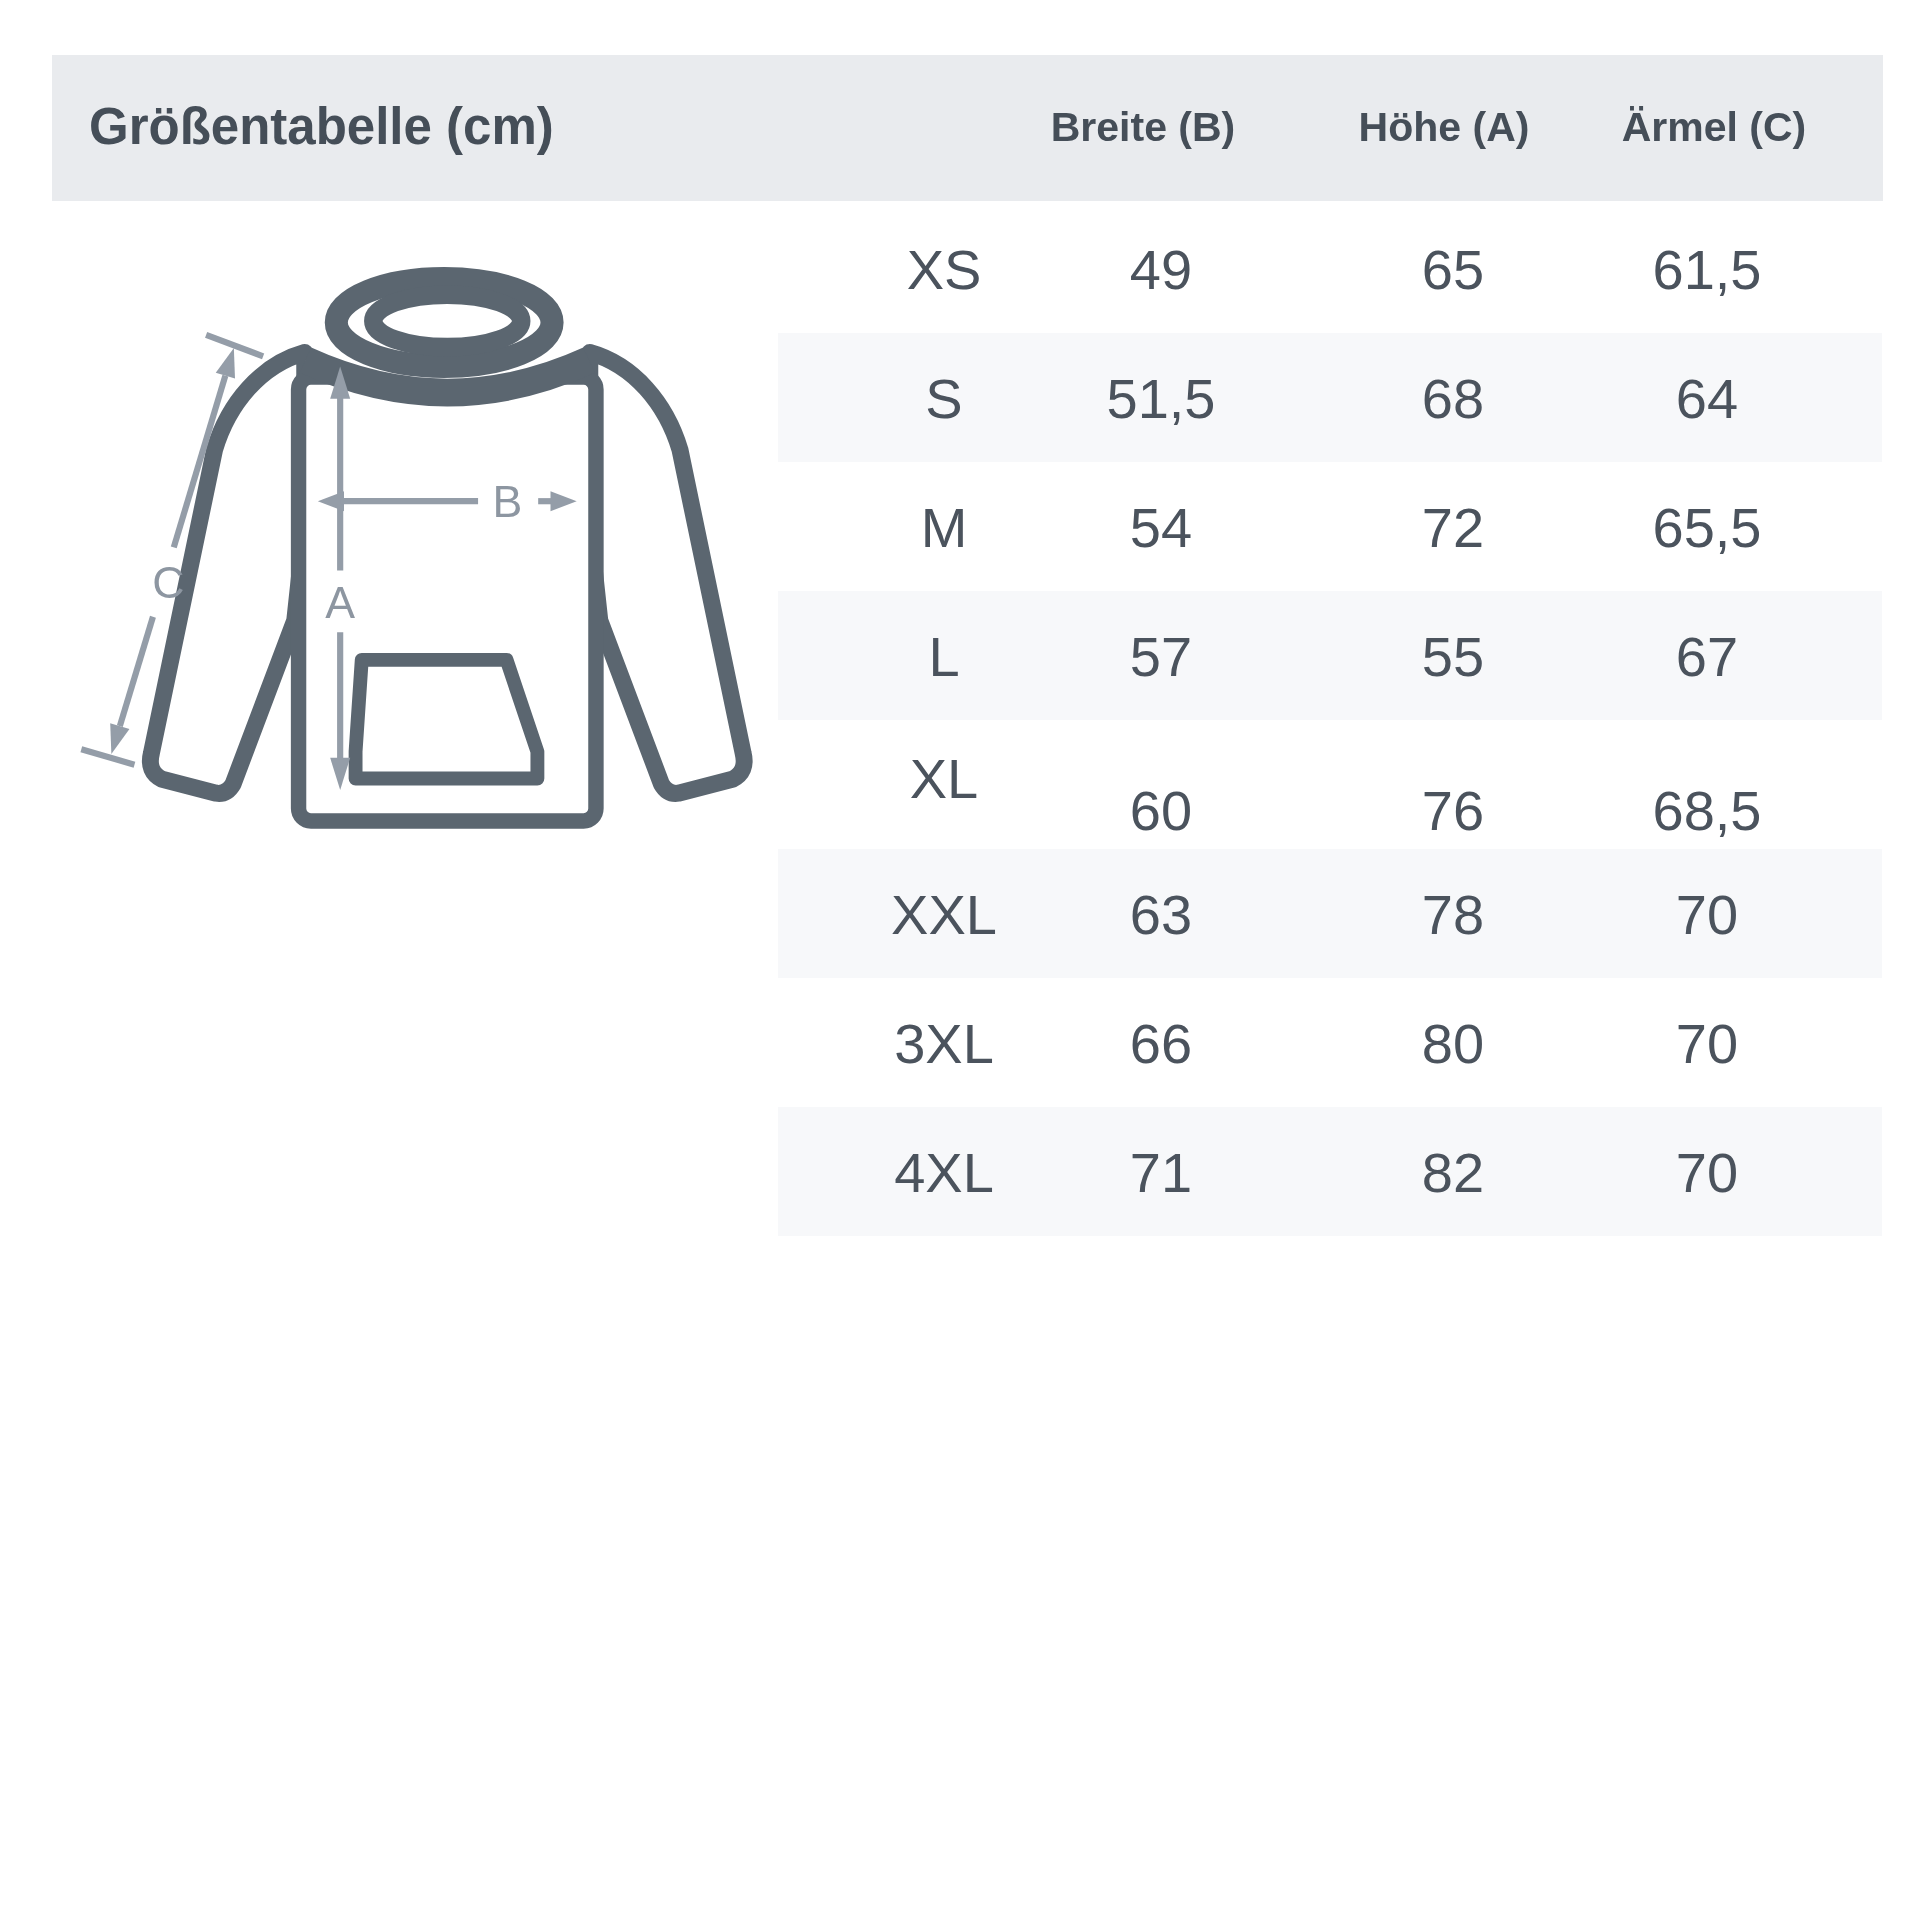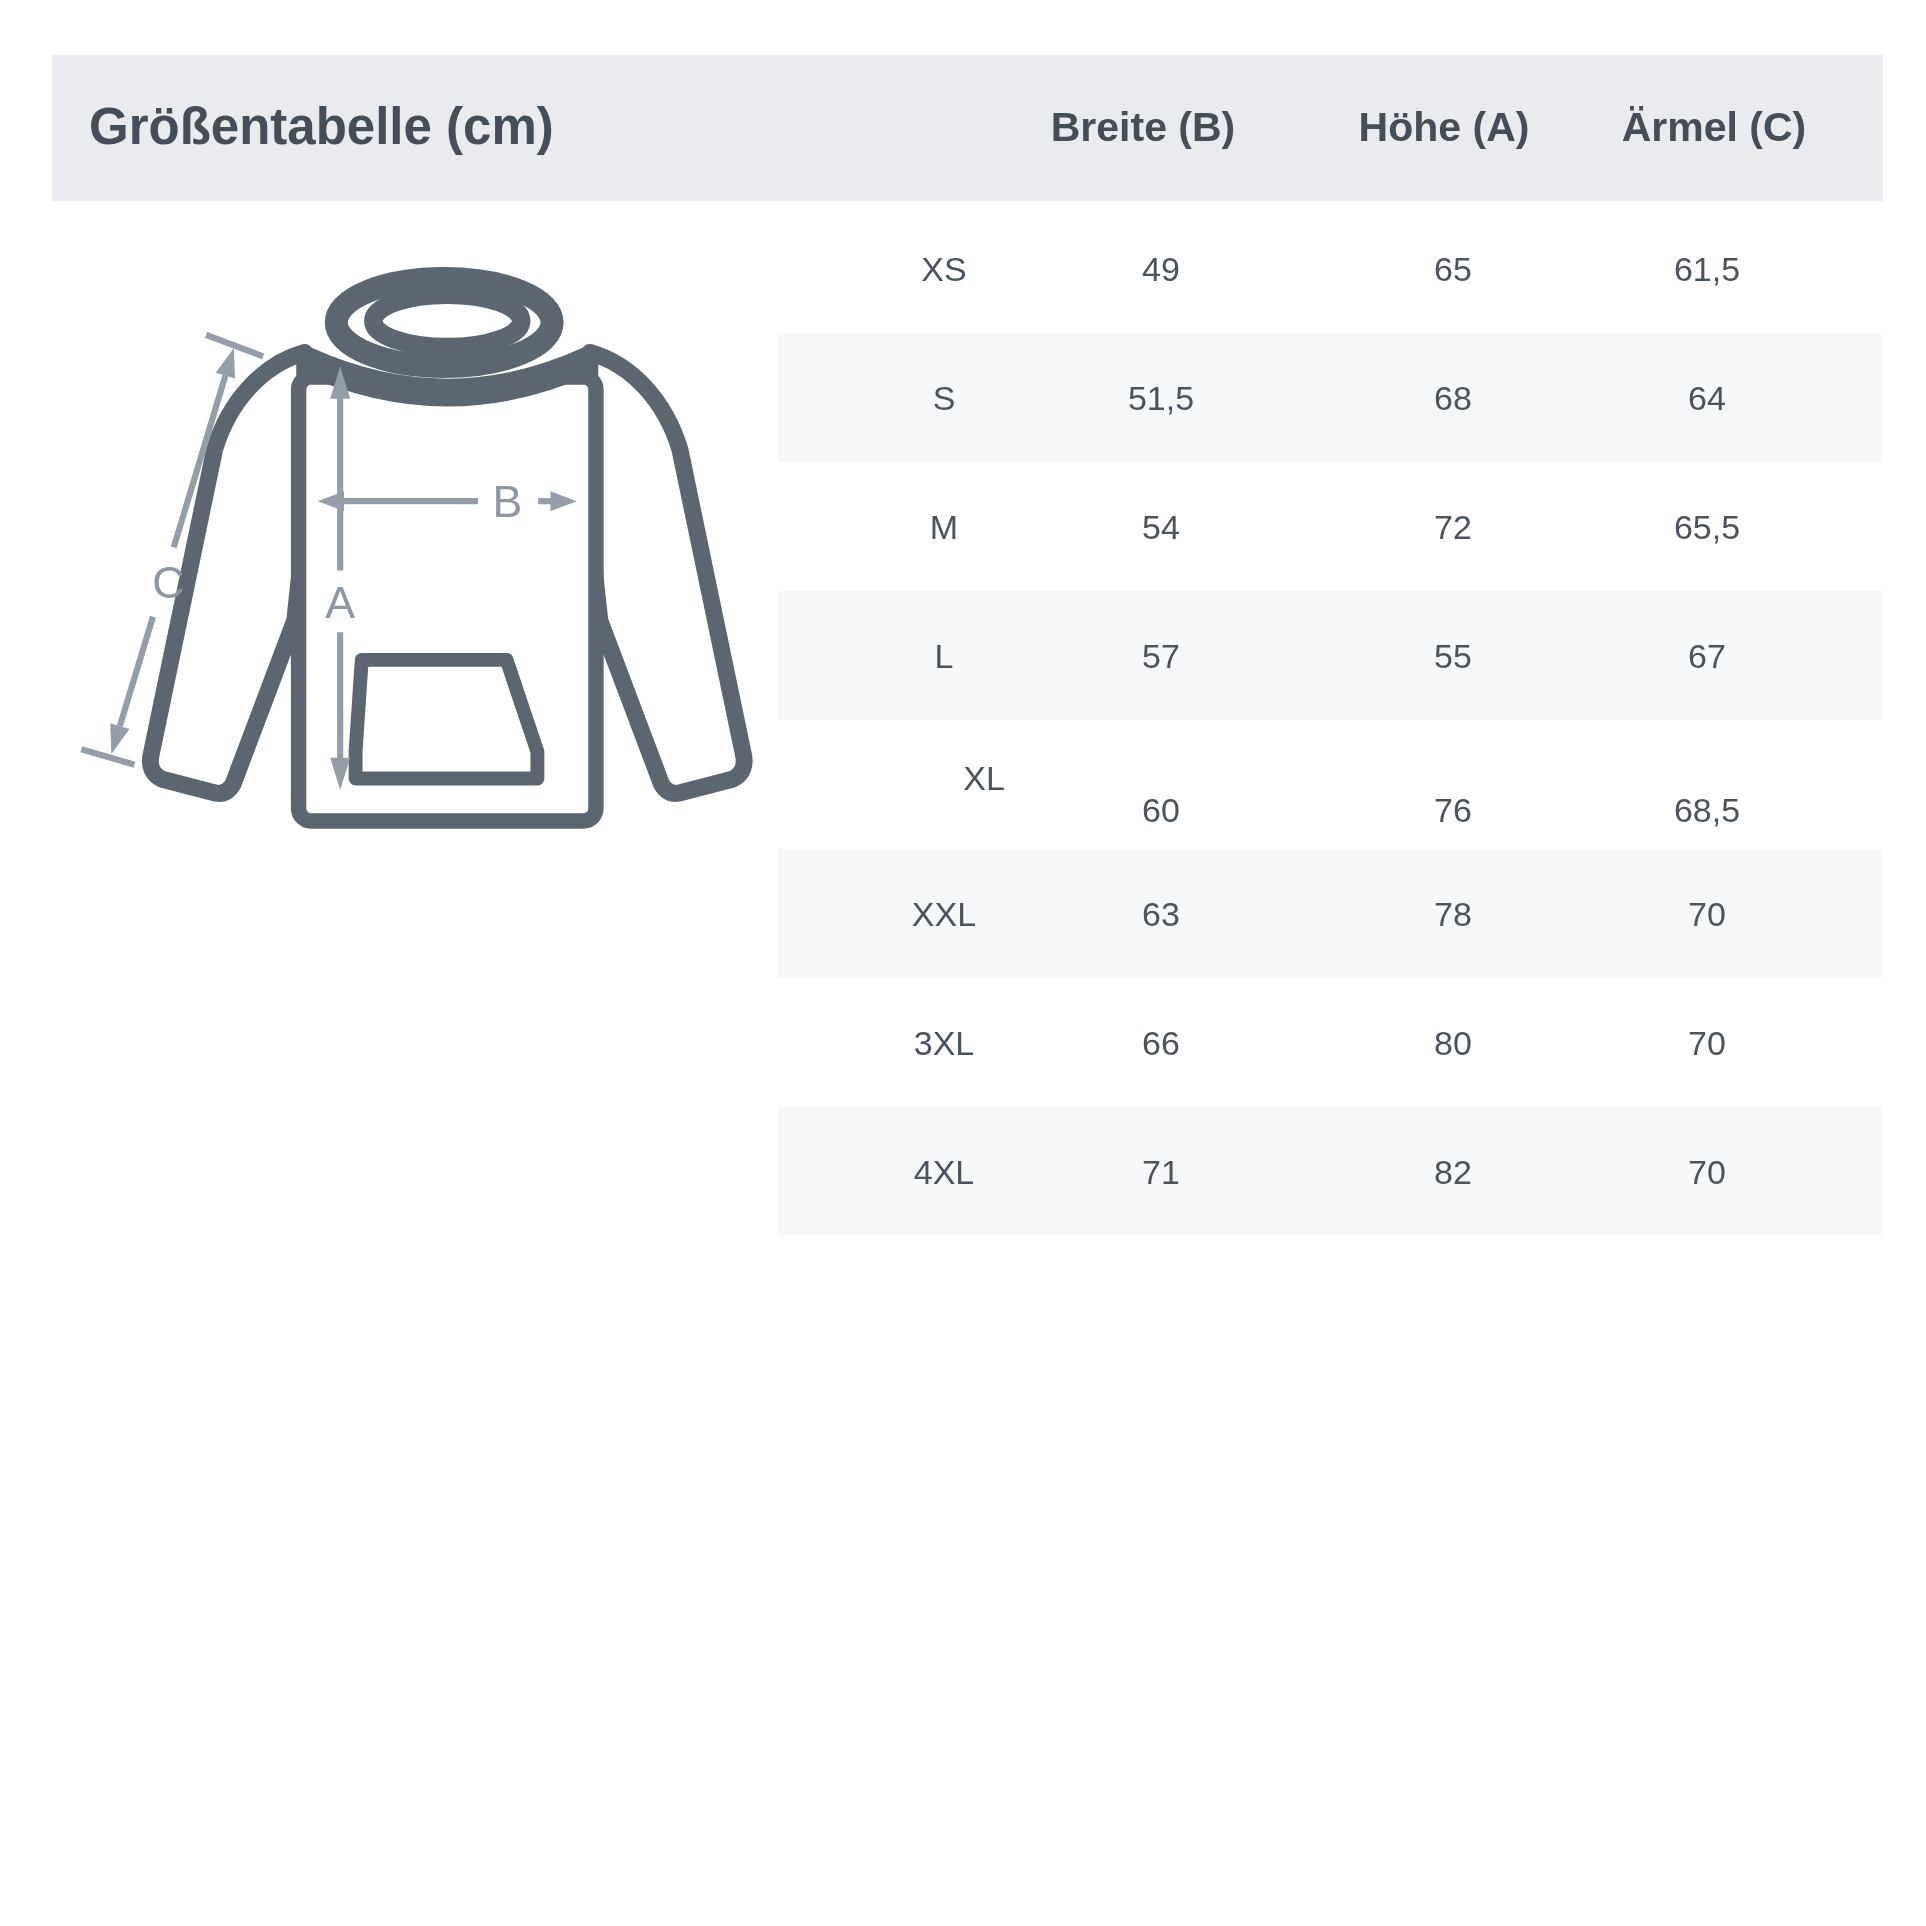--- a/index.html
+++ b/index.html
@@ -22,30 +22,30 @@
   }
   .col-h.h-b { left:1091px; }
   .col-h.h-a { left:1382px;margin-left:10px; }
   .col-h.h-c { left:1662px; }
   
   .size-table { position:absolute; left:778px; top:204px; width:1104px; }
   .trow { position:relative; height:129px; }
   .trow.striped { background:#f7f8fa; }
   .tcell {
     position:absolute; top:50%; transform:translate(-50%,-50%);
-    font-size:34px; color:#4b535d; white-space:nowrap;
+    font-size:56px; color:#4b535d; white-space:nowrap;
   }
   .tcell.c-size { left:166px; }
   .tcell.c-b   { left:383px; }
   .tcell.c-a   { left:675px; }
   .tcell.c-c   { left:929px; }
   .trow.val-offset .tcell.c-b,
   .trow.val-offset .tcell.c-a,
   .trow.val-offset .tcell.c-c { top:calc(50% + 25px); }
-  .trow.val-offset .tcell.c-size { top:calc(50% - 6.2px);margin-left:40px; }
+  .trow.val-offset .tcell.c-size { top:calc(50% - 6.2px); }
   
   .diagram { position:absolute; left:62px; top:220px; width:732px; height:651px; }
   
   .footer {
     position:absolute; left:87px; top:1271px; width:1772px;
     font-size:47px; line-height:76px; color:#7f8994;
   }
   .footer .bold { font-weight:bold; color:#77818c; }
 </style>
 </head>

